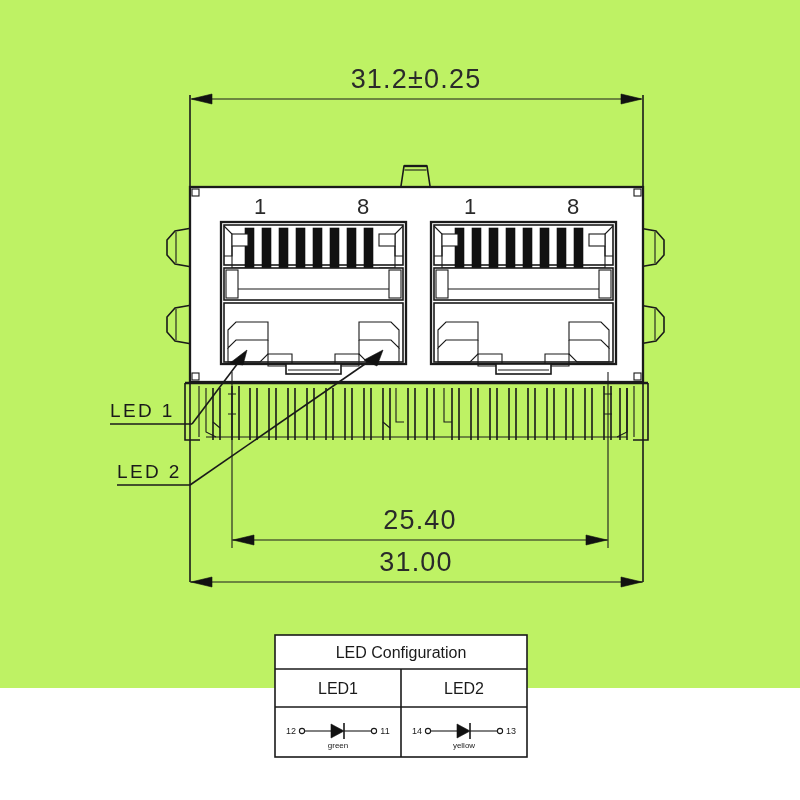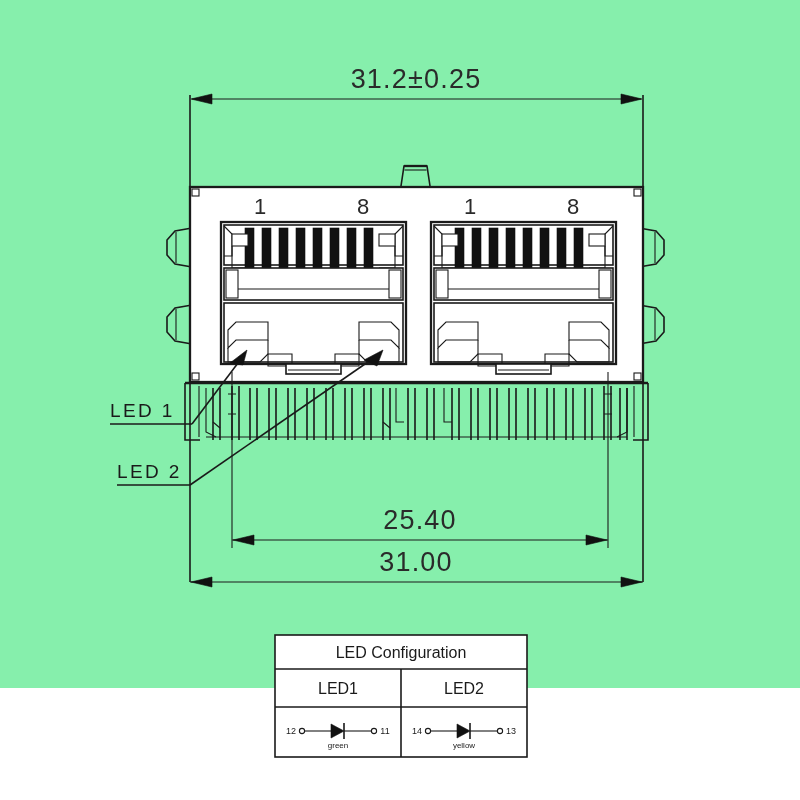--- a/index.html
+++ b/index.html
@@ -11,21 +11,21 @@
   body {
     width: 800px;
     height: 800px;
     font-family: "Liberation Sans", sans-serif;
     overflow: hidden;
   }
   #drawing-root {
     position: relative;
     width: 800px;
     height: 688px;
-    background: #86efac;
+    background: #bef264;
     text-align: right;
   }
   svg.sheet {
     position: absolute;
     top: 0;
     left: 0;
     width: 800px;
     height: 800px;
     display: block;
   }

